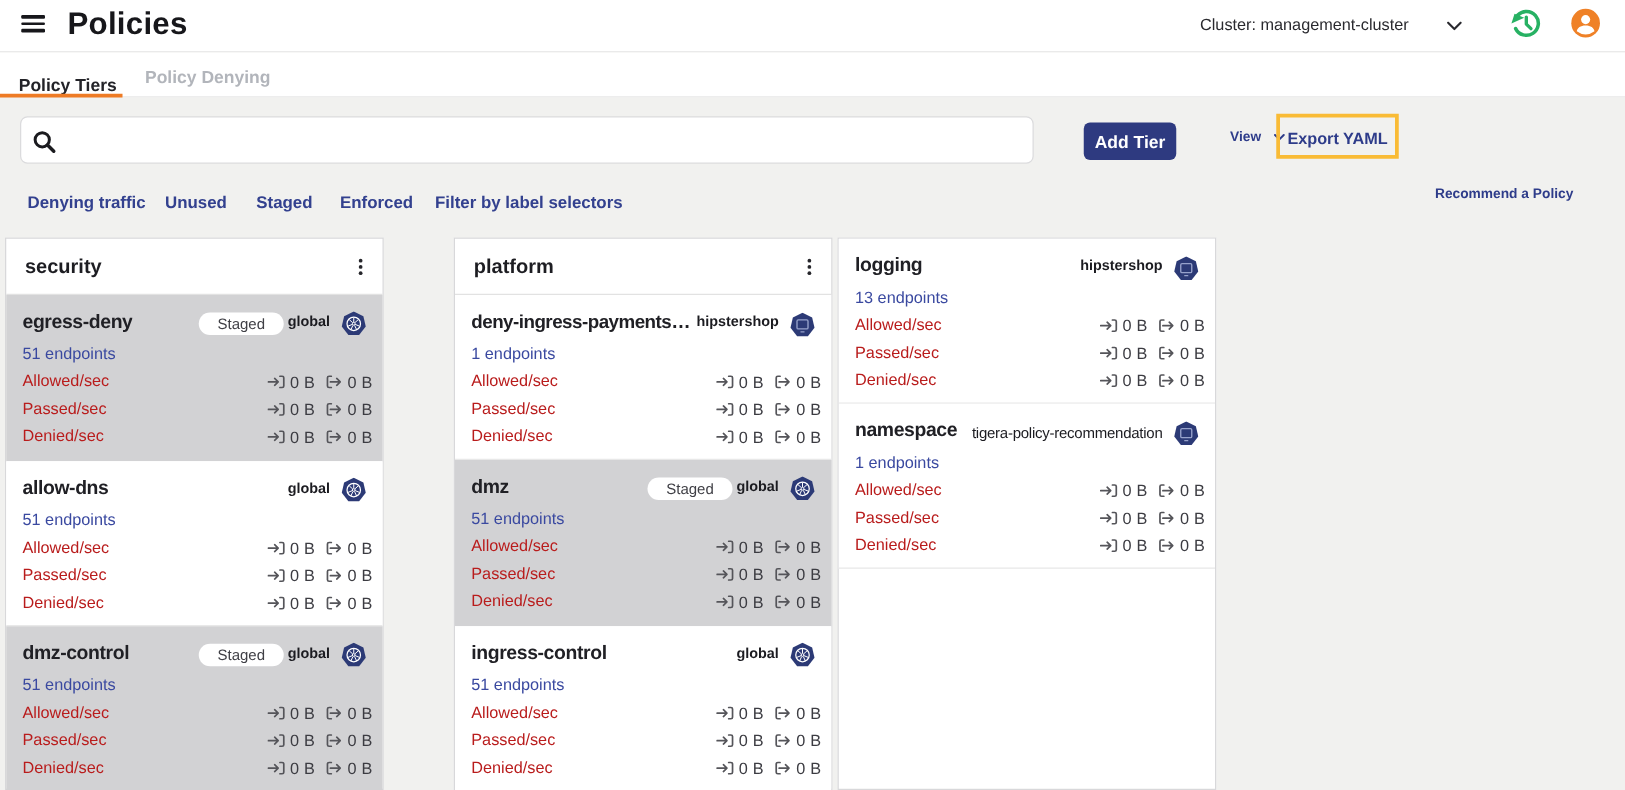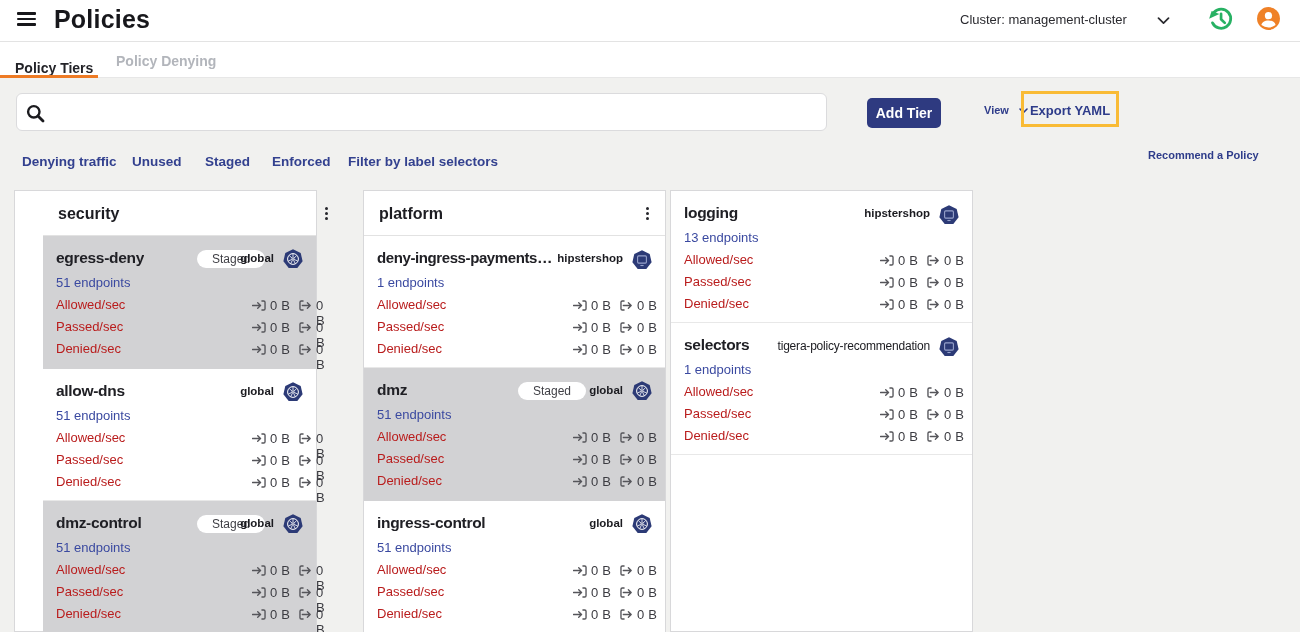--- a/index.html
+++ b/index.html
@@ -100,21 +100,21 @@
     </svg></div>
 <div id="export">Export YAML</div>
 <div id="recommend">Recommend a Policy</div>
 
 <div class="flink" style="left:22px;">Denying traffic</div>
 <div class="flink" style="left:132px;">Unused</div>
 <div class="flink" style="left:205px;">Staged</div>
 <div class="flink" style="left:272px;">Enforced</div>
 <div class="flink" style="left:348px;">Filter by label selectors</div>
 
-<div class="col" style="left:14px;padding-left:28px;">
+<div class="col" style="left:4px;">
   <div class="colhead">
       <div class="cname">security</div>
       <div class="kebab">
         <div></div>
         <div></div>
         <div></div>
       </div>
     </div>
   <div class="card staged" id="c11">
       <div class="pname">egress-deny</div>
@@ -433,21 +433,21 @@
         <path d="M10.6 3.2 H12.5 Q13.9 3.2 13.9 4.5 V11.5 Q13.9 12.8 12.5 12.8 H10.6" fill="none" stroke="#55555a" stroke-width="1.45" stroke-linecap="round"></path>
       </svg>
       <div class="mval" style="left:227px; top:106px;">0 B</div>
       <svg class="mic" style="left:255px; top:106px;" width="15" height="15" viewBox="0 0 16 16">
         <path d="M5.4 3.2 H3.5 Q2.1 3.2 2.1 4.5 V11.5 Q2.1 12.8 3.5 12.8 H5.4" fill="none" stroke="#55555a" stroke-width="1.45" stroke-linecap="round"></path>
         <path d="M4.6 8 H12.9 M10 5.1 L13 8 L10 10.9" fill="none" stroke="#55555a" stroke-width="1.45" stroke-linejoin="round" stroke-linecap="round"></path>
       </svg>
       <div class="mval" style="left:273px; top:106px;">0 B</div>
     </div>
   <div class="card" id="c32">
-      <div class="pname">selectors</div>
+      <div class="pname">namespace</div>
       <div class="scopelbl"><span style="font-size:12px; font-weight:normal; letter-spacing:-0.2px;">tigera-policy-recommendation</span></div>
       <svg class="scopeicon" width="20" height="21" viewBox="0 0 20 21" style="top:14px;">
         <polygon points="10,0.2 2.3,3.9 0.4,12.2 5.7,18.9 14.3,18.9 19.6,12.2 17.7,3.9" fill="#2c3a76"></polygon>
         <rect x="5.6" y="5.9" width="8.8" height="7.2" rx="1" fill="none" stroke="#97a2cb" stroke-width="1.1"></rect>
         <path d="M8.4 15.5 h3.2" stroke="#97a2cb" stroke-width="1.1"></path>
       </svg>
       <div class="endp">1 endpoints</div>
       <div class="mrow" style="top:61px;">Allowed/sec</div>
       <svg class="mic" style="left:209px; top:62px;" width="15" height="15" viewBox="0 0 16 16">
         <path d="M0.6 8 H9 M6.1 5.1 L9.1 8 L6.1 10.9" fill="none" stroke="#55555a" stroke-width="1.45" stroke-linejoin="round" stroke-linecap="round"></path>

